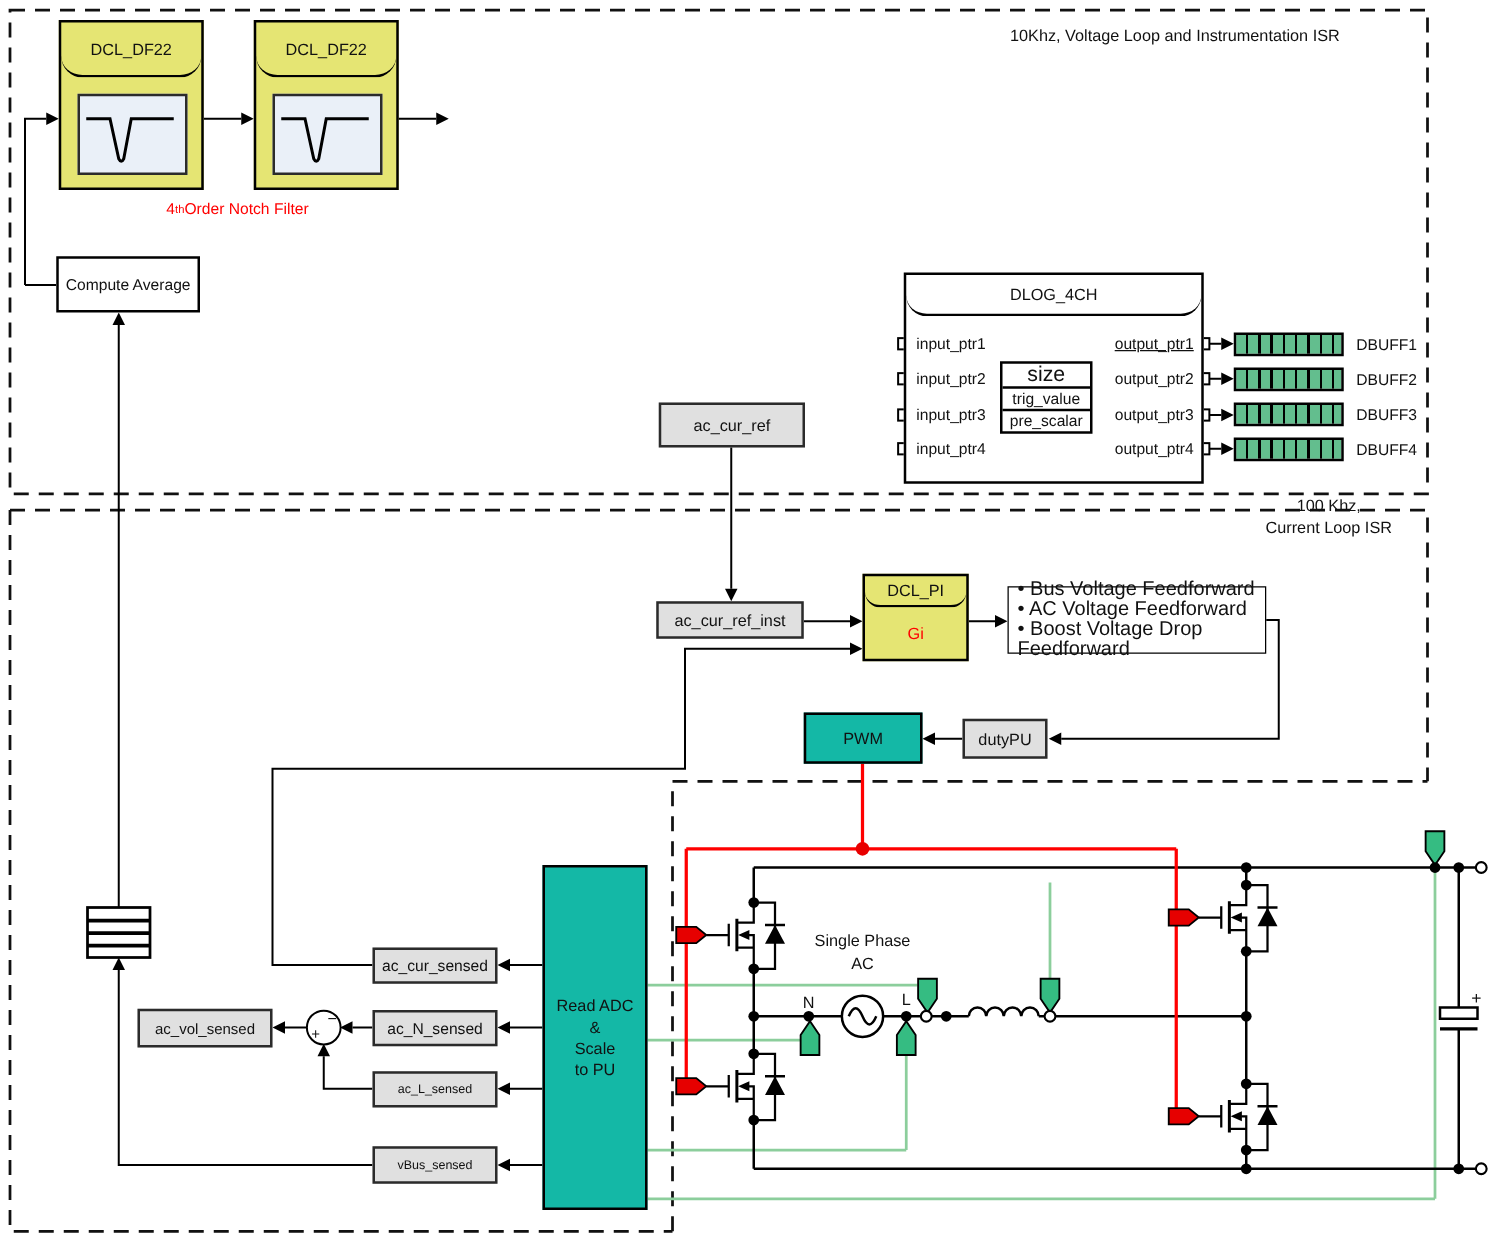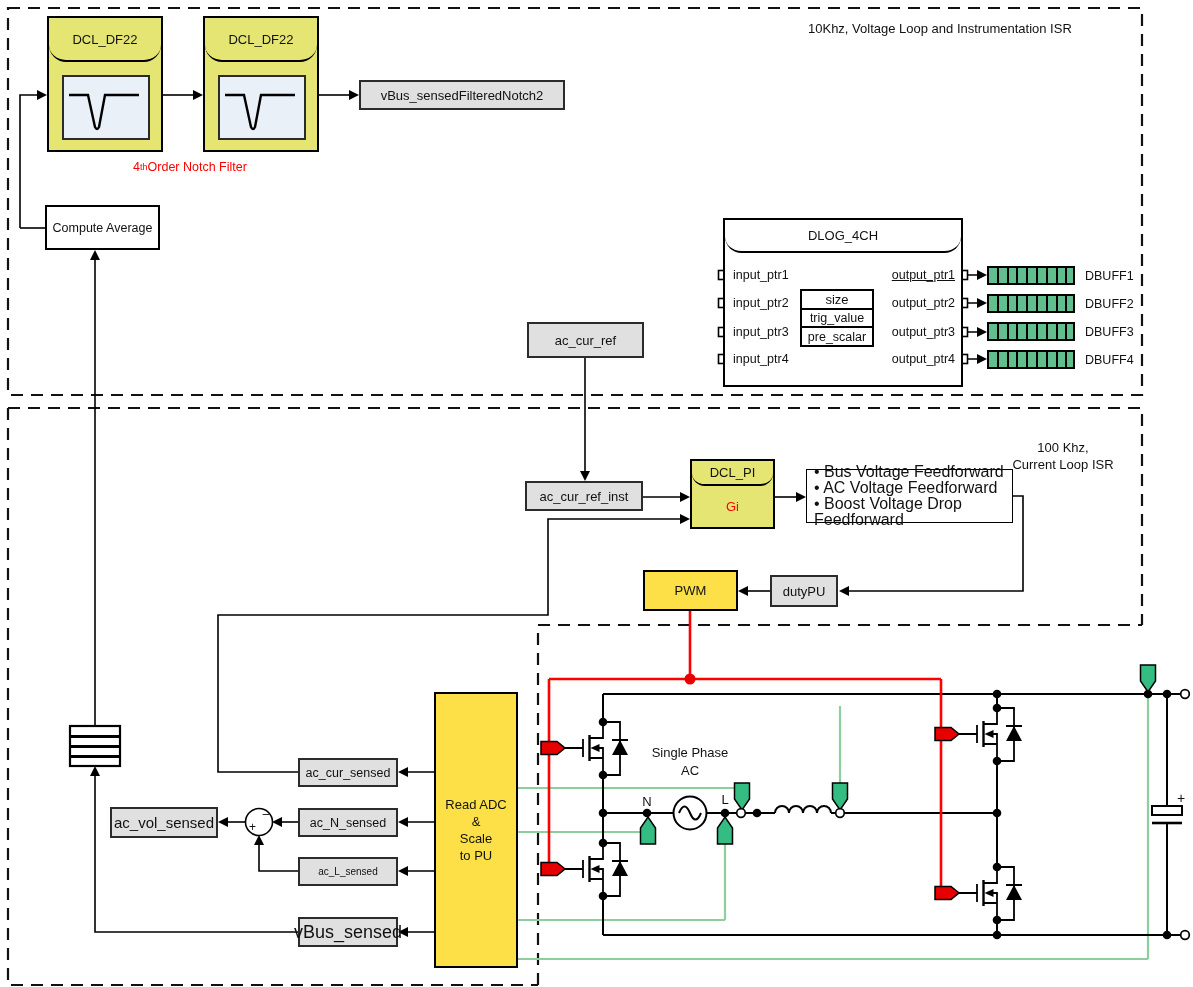--- a/index.html
+++ b/index.html
@@ -3,21 +3,21 @@
 <meta charset="utf-8">
 <style>
   html,body{margin:0;padding:0;background:#fff;}
   #stage{position:relative;width:1193px;height:987px;background:#fff;overflow:hidden;
          font-family:"Liberation Sans",sans-serif;color:#111;}
   svg#wires{position:absolute;left:0;top:0;}
   .box{position:absolute;box-sizing:border-box;border:2px solid #000;background:#fff;
        display:flex;align-items:center;justify-content:center;font-size:13px;}
   .gray{background:#E0E0E0;border:2px solid #2b2b2b;}
   .yellow{background:#E5E573;}
-  .blue{background:#fde047;}
+  .blue{background:#14b8a6;}
   .label{position:absolute;box-sizing:border-box;display:flex;align-items:center;font-size:13px;}
   .center{justify-content:center;text-align:center;}
   .right{justify-content:flex-end;text-align:right;}
   .pre{white-space:pre-line;}
   .red{color:#FF0000;}
   .small{font-size:12.5px;}
   .hdr{position:absolute;left:0;top:0;right:0;box-sizing:border-box;border-bottom:2px solid #000;
        display:flex;align-items:center;justify-content:center;border-radius:17px;}
   .sup{font-size:9px;vertical-align:super;line-height:0;}
   .cellbuf{position:absolute;box-sizing:border-box;border:2px solid #000;
@@ -240,42 +240,41 @@
         </svg>
   </div>
 </div>
 
 <div class="label center red small" style="left:100px;top:158px;width:180px;height:18px;">
   <span>4</span>
       <span class="sup">th</span>
       <span> Order Notch Filter</span>
 </div>
 
-<div class="box gray" style="left:359px;top:80px;width:206px;height:30px;">vBus_sensedFilteredNotch2</div>
 
 <div class="box small" style="left:45px;top:205px;width:115px;height:45px;">Compute Average</div>
 
 <div class="label" style="left:808px;top:20px;width:350px;height:16px;">10Khz, Voltage Loop and Instrumentation ISR</div>
-<div class="label center pre" style="left:1001px;top:438px;width:124px;height:36px;line-height:17px;">100 Khz,
+<div class="label center pre" style="left:1001px;top:395px;width:124px;height:36px;line-height:17px;">100 Khz,
 Current Loop ISR</div>
 
 <div class="box" style="left:723px;top:218px;width:240px;height:169px;">
   <div class="hdr" style="height:33px;">DLOG_4CH</div>
 </div>
 <div class="label small" style="left:733px;top:267px;width:80px;height:16px;">input_ptr1</div>
 <div class="label small" style="left:733px;top:295px;width:80px;height:16px;">input_ptr2</div>
 <div class="label small" style="left:733px;top:324px;width:80px;height:16px;">input_ptr3</div>
 <div class="label small" style="left:733px;top:351px;width:80px;height:16px;">input_ptr4</div>
 <div class="label small right" style="left:868px;top:267px;width:87px;height:16px;text-decoration:underline;">output_ptr1</div>
 <div class="label small right" style="left:868px;top:295px;width:87px;height:16px;">output_ptr2</div>
 <div class="label small right" style="left:868px;top:324px;width:87px;height:16px;">output_ptr3</div>
 <div class="label small right" style="left:868px;top:351px;width:87px;height:16px;">output_ptr4</div>
 
 <div class="box" style="left:800px;top:289px;width:74px;height:58px;flex-direction:column;padding:0;">
-  <div style="height:18px;width:100%;border-bottom:2px solid #000;display:flex;align-items:center;justify-content:center;font-size:13px;">size</div>
+  <div style="height:18px;width:100%;border-bottom:2px solid #000;display:flex;align-items:center;justify-content:center;font-size:17px;">size</div>
   <div style="height:18px;width:100%;border-bottom:2px solid #000;display:flex;align-items:center;justify-content:center;font-size:12.5px;">trig_value</div>
   <div style="height:18px;width:100%;display:flex;align-items:center;justify-content:center;font-size:12.5px;">pre_scalar</div>
 </div>
 
 <div class="cellbuf" style="left:987px;top:266px;width:88px;height:19px;"></div>
 <div class="cellbuf" style="left:987px;top:294px;width:88px;height:19px;"></div>
 <div class="cellbuf" style="left:987px;top:322px;width:88px;height:19px;"></div>
 <div class="cellbuf" style="left:987px;top:350px;width:88px;height:19px;"></div>
 <div class="label small" style="left:1085px;top:268px;width:64px;height:15px;">DBUFF1</div>
 <div class="label small" style="left:1085px;top:296px;width:64px;height:15px;">DBUFF2</div>
@@ -299,22 +298,22 @@
 <div class="box blue" style="left:643px;top:570px;width:95px;height:41px;">PWM</div>
 <div class="box gray" style="left:770px;top:575px;width:68px;height:32px;">dutyPU</div>
 
 <div class="box blue pre center" style="left:434px;top:692px;width:84px;height:276px;line-height:17px;">Read ADC
 &amp;
 Scale
 to PU</div>
 <div class="box gray" style="left:298px;top:758px;width:100px;height:29px;font-size:12.5px;">ac_cur_sensed</div>
 <div class="box gray" style="left:298px;top:808px;width:100px;height:29px;font-size:12.5px;">ac_N_sensed</div>
 <div class="box gray" style="left:298px;top:857px;width:100px;height:29px;font-size:10px;">ac_L_sensed</div>
-<div class="box gray" style="left:298px;top:917px;width:100px;height:30px;font-size:18px;">vBus_sensed</div>
-<div class="box gray" style="left:110px;top:807px;width:108px;height:31px;font-size:15px;">ac_vol_sensed</div>
+<div class="box gray" style="left:298px;top:917px;width:100px;height:30px;font-size:10px;">vBus_sensed</div>
+<div class="box gray" style="left:110px;top:807px;width:108px;height:31px;font-size:12px;">ac_vol_sensed</div>
 
 <div class="label" style="left:262px;top:808px;width:12px;height:12px;font-size:13px;">−</div>
 <div class="label" style="left:249px;top:821px;width:12px;height:12px;font-size:12px;">+</div>
 
 <div class="label center pre" style="left:638px;top:744px;width:104px;height:36px;line-height:18px;">Single Phase
 AC</div>
 <div class="label center" style="left:640px;top:793px;width:14px;height:16px;">N</div>
 <div class="label center" style="left:718px;top:791px;width:14px;height:16px;">L</div>
 <div class="label center" style="left:1174px;top:791px;width:14px;height:14px;font-size:14px;">+</div>
 

